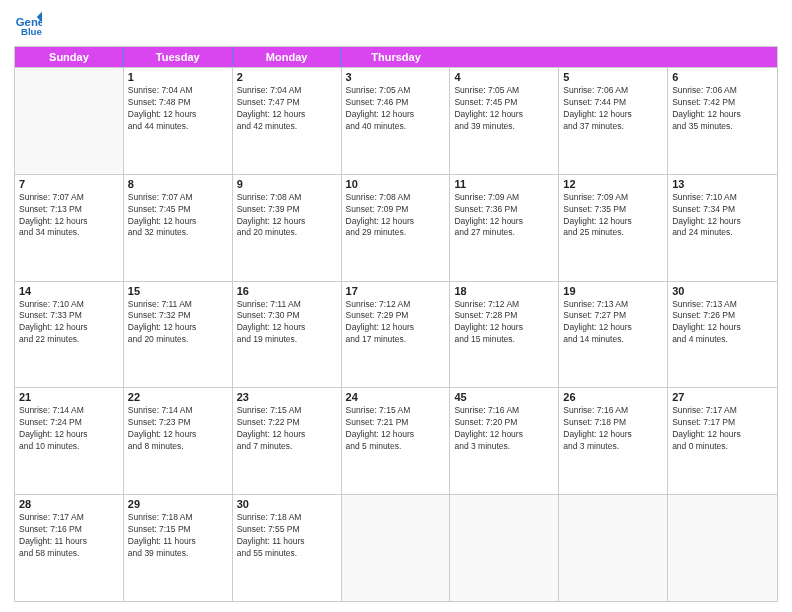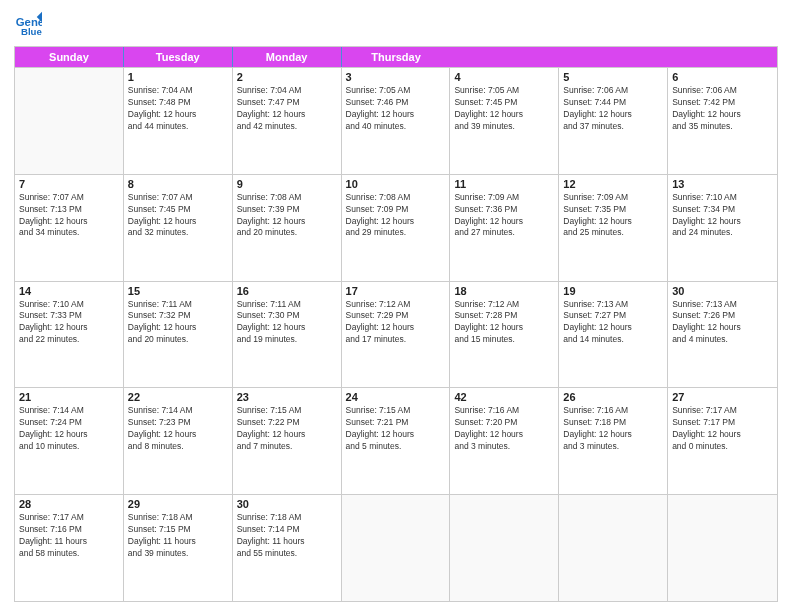--- a/index.html
+++ b/index.html
@@ -292,21 +292,21 @@
             <div class="cell-line">and 7 minutes.</div>
           </div>
           <div class="cal-cell">
             <div class="day-num">24</div>
             <div class="cell-line">Sunrise: 7:15 AM</div>
             <div class="cell-line">Sunset: 7:21 PM</div>
             <div class="cell-line">Daylight: 12 hours</div>
             <div class="cell-line">and 5 minutes.</div>
           </div>
           <div class="cal-cell">
-            <div class="day-num">42</div>
+            <div class="day-num">45</div>
             <div class="cell-line">Sunrise: 7:16 AM</div>
             <div class="cell-line">Sunset: 7:20 PM</div>
             <div class="cell-line">Daylight: 12 hours</div>
             <div class="cell-line">and 3 minutes.</div>
           </div>
           <div class="cal-cell">
             <div class="day-num">26</div>
             <div class="cell-line">Sunrise: 7:16 AM</div>
             <div class="cell-line">Sunset: 7:18 PM</div>
             <div class="cell-line">Daylight: 12 hours</div>
@@ -331,21 +331,21 @@
           <div class="cal-cell">
             <div class="day-num">29</div>
             <div class="cell-line">Sunrise: 7:18 AM</div>
             <div class="cell-line">Sunset: 7:15 PM</div>
             <div class="cell-line">Daylight: 11 hours</div>
             <div class="cell-line">and 39 minutes.</div>
           </div>
           <div class="cal-cell">
             <div class="day-num">30</div>
             <div class="cell-line">Sunrise: 7:18 AM</div>
-            <div class="cell-line">Sunset: 7:14 PM</div>
+            <div class="cell-line">Sunset: 7:55 PM</div>
             <div class="cell-line">Daylight: 11 hours</div>
             <div class="cell-line">and 55 minutes.</div>
           </div>
           <div class="cal-cell empty"></div>
           <div class="cal-cell empty"></div>
           <div class="cal-cell empty"></div>
           <div class="cal-cell empty"></div>
         </div>
       </div>
   </div>

